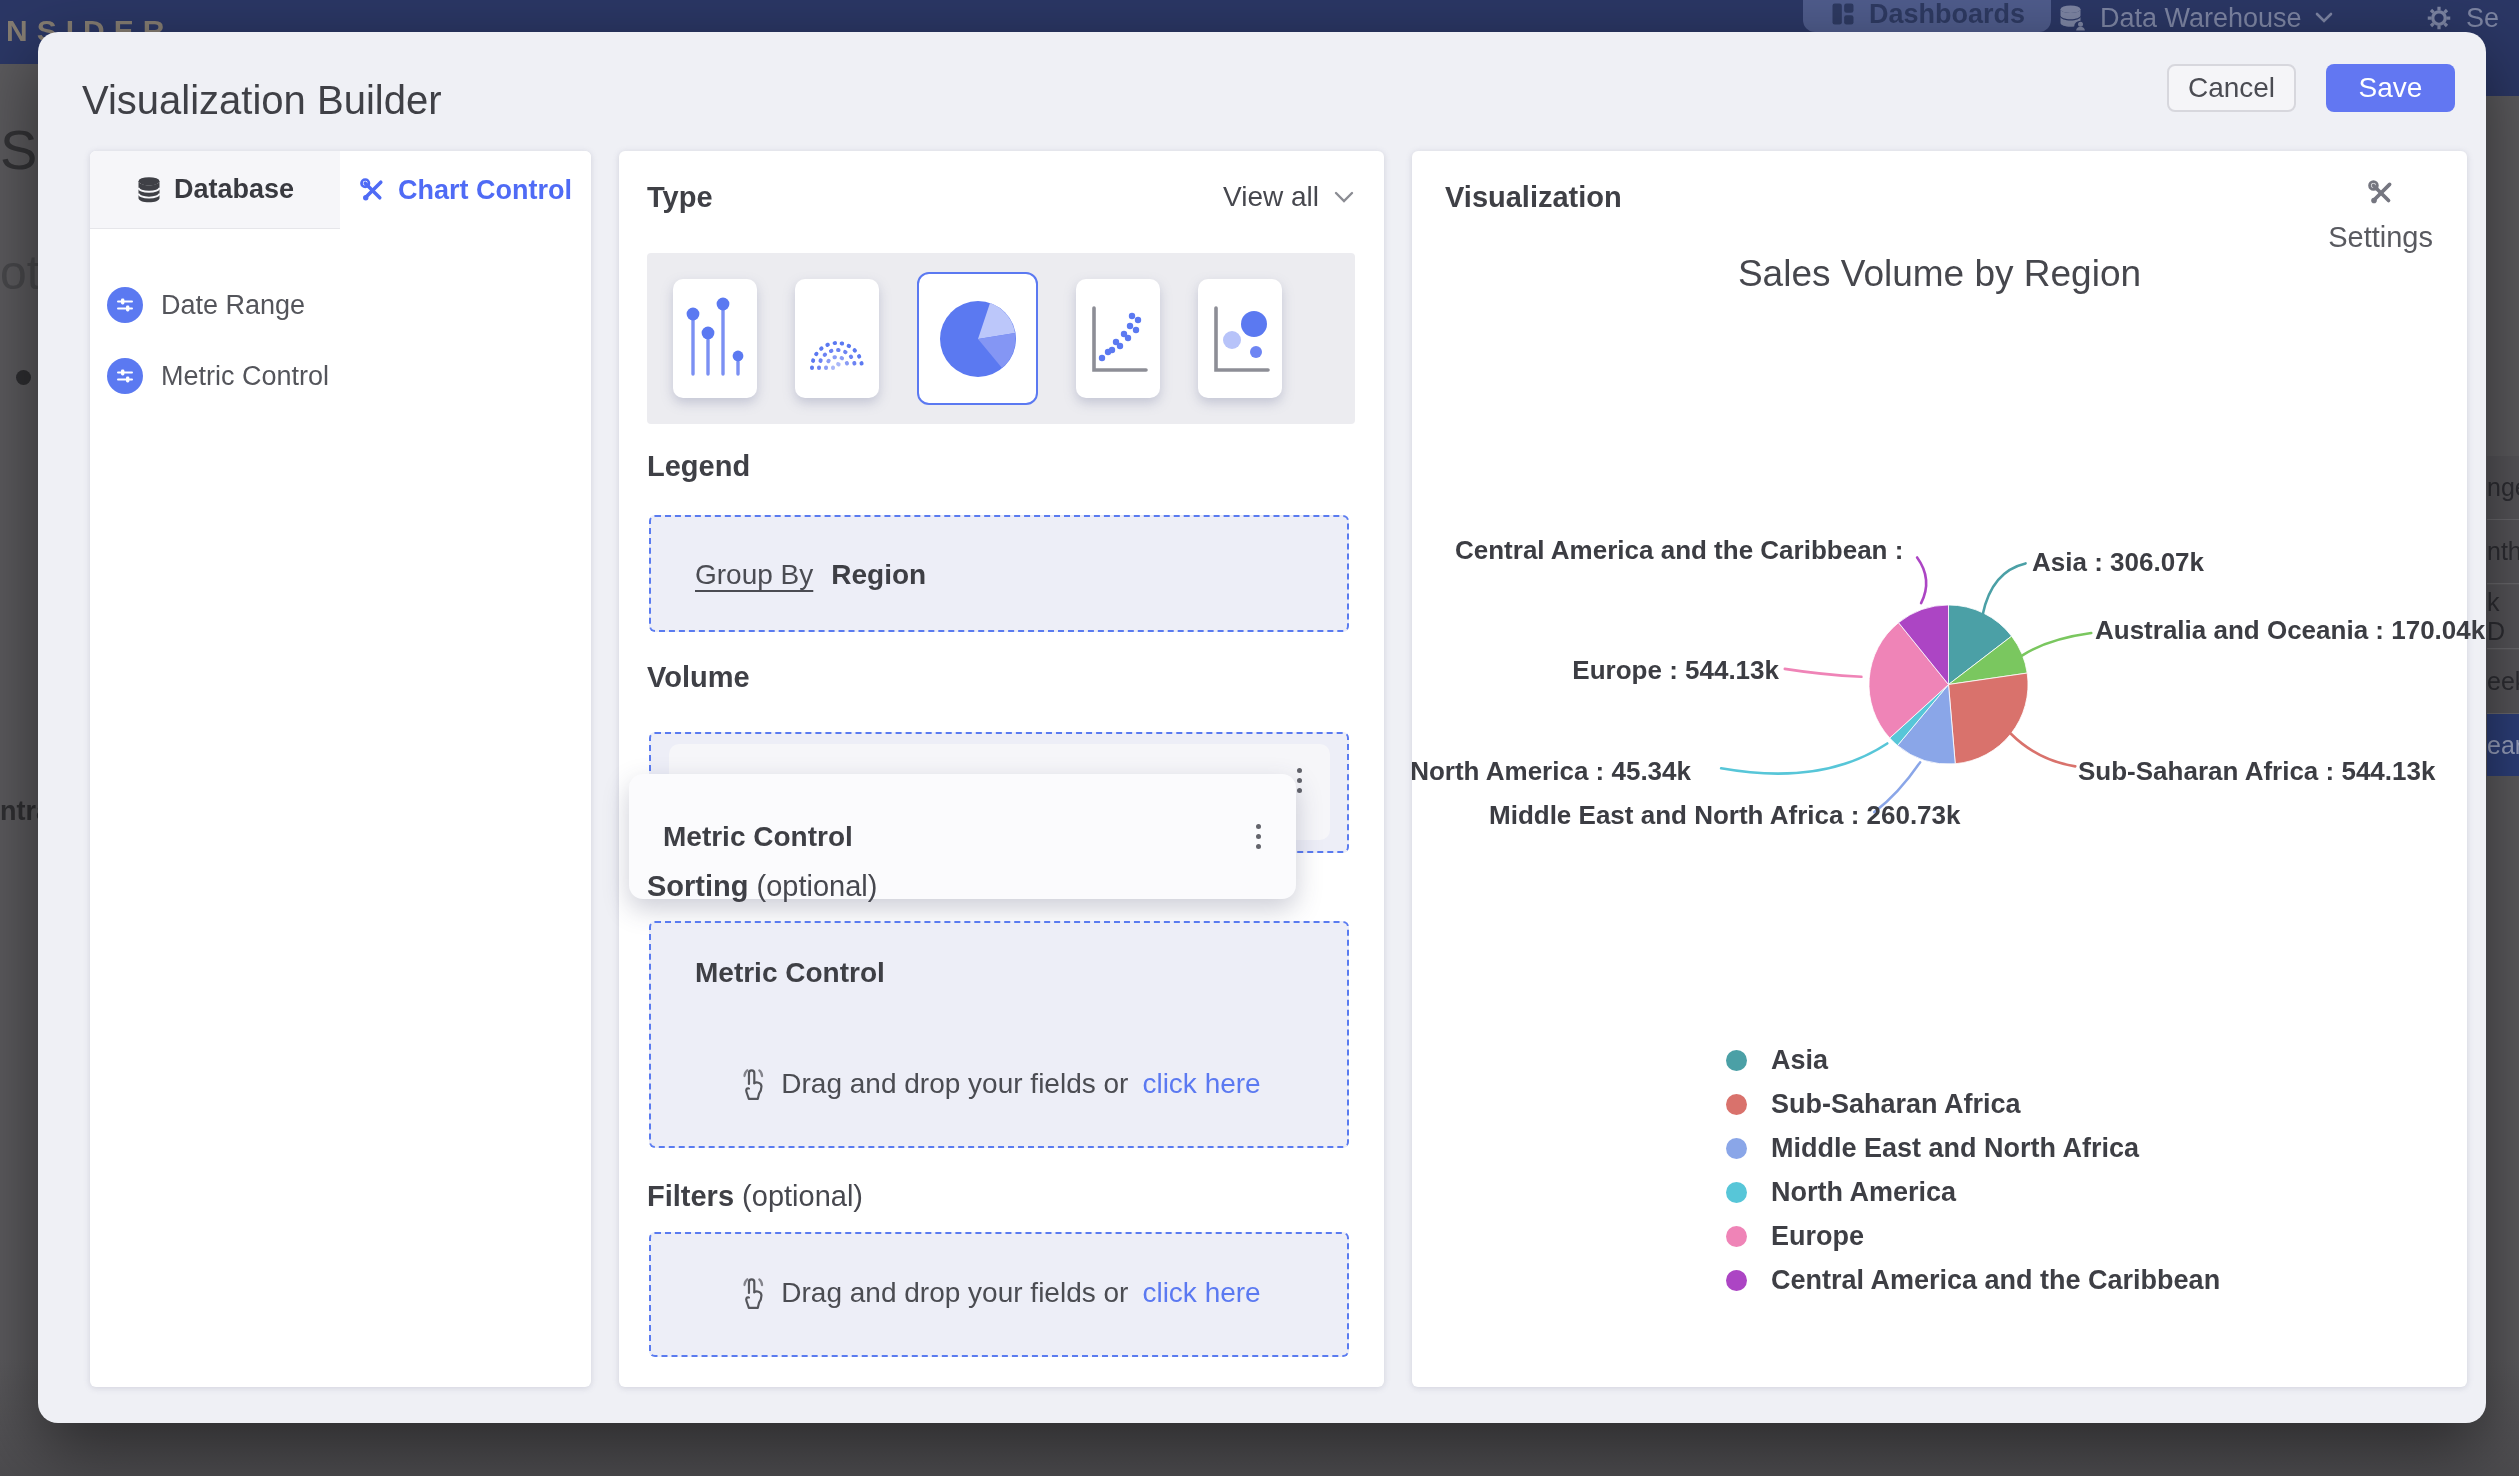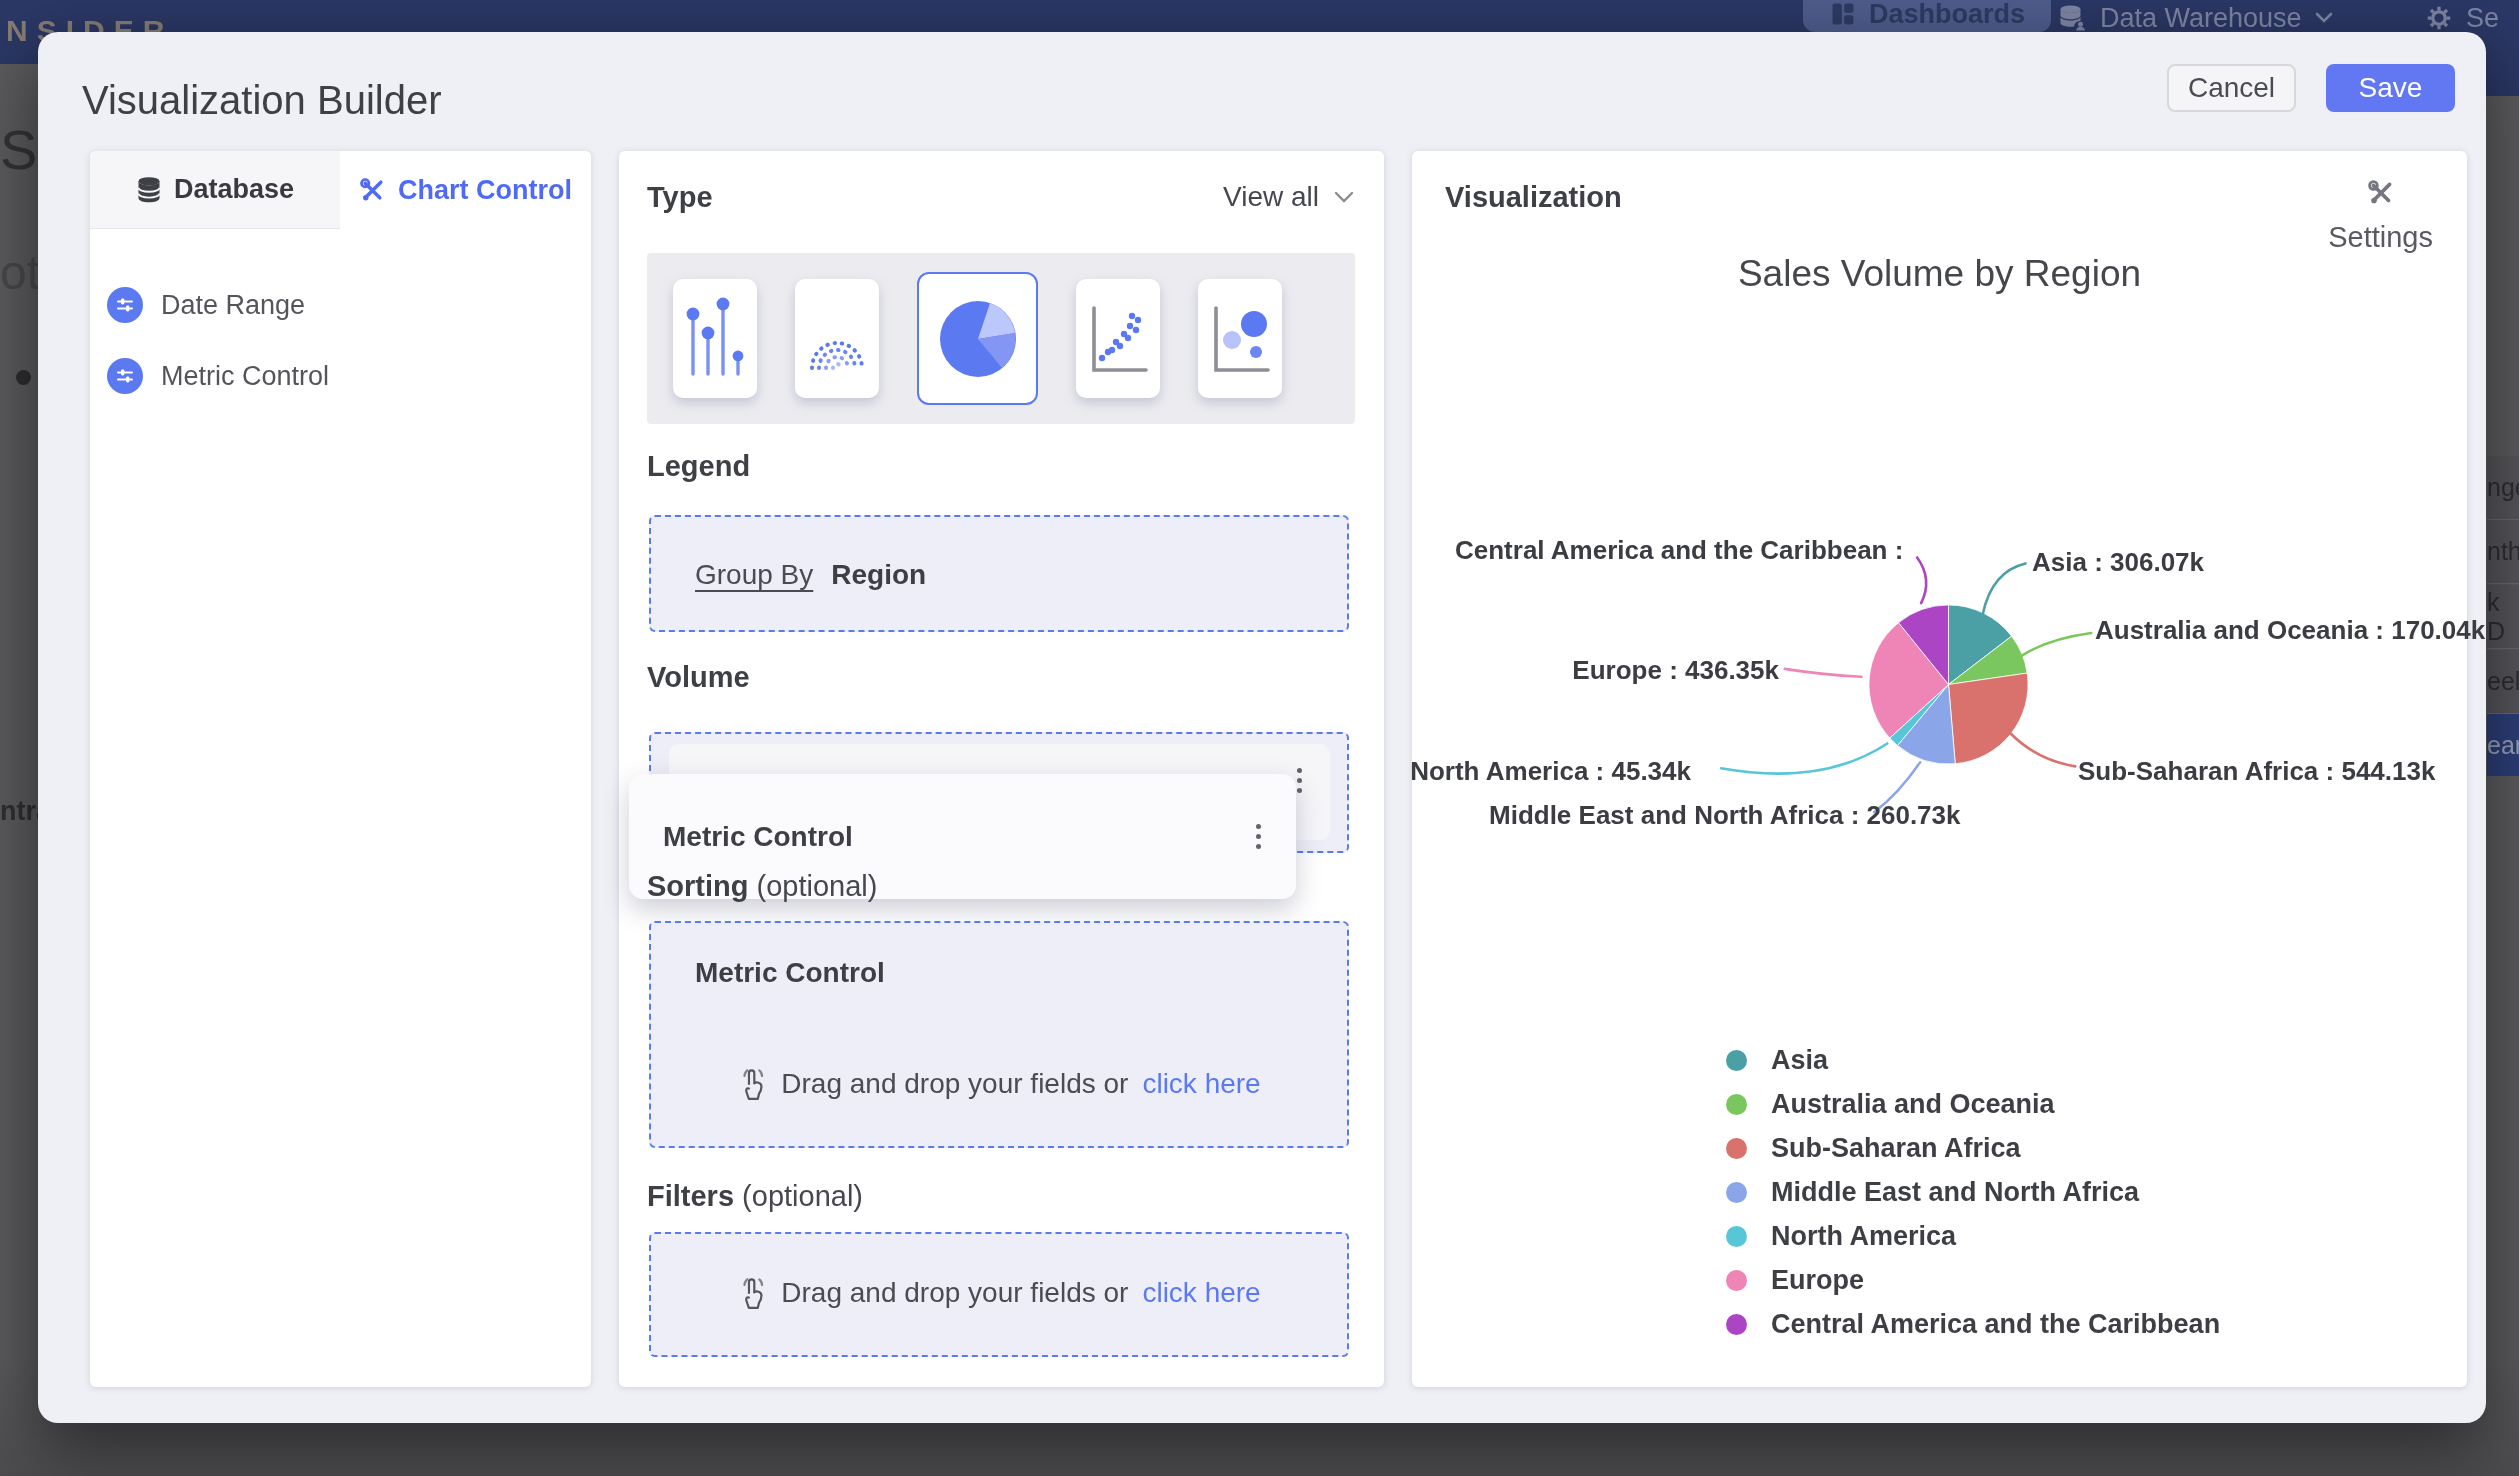--- a/index.html
+++ b/index.html
@@ -382,35 +382,31 @@
       <path d="M 1884 816 Q 1908 798 1930 766" stroke="#8aa6e8"></path>
       <path d="M 1730 772 Q 1832 790 1897 747" stroke="#57c6d8"></path>
       <path d="M 1794 672 Q 1832 678 1871 680" stroke="#ef84b7"></path>
       <path d="M 1927 560 Q 1943 582 1931 606" stroke="#ac45c4"></path>
     </g>
   </svg>
 
   <div class="callout" style="left:1455px; top:535px; max-width:456px; overflow:hidden;">Central America and the Caribbean : 226.7</div>
   <div class="callout" style="left:2032px; top:547px;">Asia : 306.07k</div>
   <div class="callout" style="left:2095px; top:615px;">Australia and Oceania : 170.04k</div>
-  <div class="callout" style="right:740px; top:655px;">Europe : 436.35k</div>
+  <div class="callout" style="right:740px; top:655px;">Europe : 544.13k</div>
   <div class="callout" style="right:828px; top:756px;">North America : 45.34k</div>
   <div class="callout" style="left:1489px; top:800px;">Middle East and North Africa : 260.73k</div>
   <div class="callout" style="left:2078px; top:756px;">Sub-Saharan Africa : 544.13k</div>
 
   <div class="legend">
     <div class="legend-row">
         <span class="dot" style="background: rgb(75, 160, 166);"></span>
         <span class="l-lbl">Asia</span>
       </div>
     <div class="legend-row">
-        <span class="dot" style="background: rgb(122, 199, 95);"></span>
-        <span class="l-lbl">Australia and Oceania</span>
-      </div>
-    <div class="legend-row">
         <span class="dot" style="background: rgb(217, 114, 108);"></span>
         <span class="l-lbl">Sub-Saharan Africa</span>
       </div>
     <div class="legend-row">
         <span class="dot" style="background: rgb(138, 166, 232);"></span>
         <span class="l-lbl">Middle East and North Africa</span>
       </div>
     <div class="legend-row">
         <span class="dot" style="background: rgb(87, 198, 216);"></span>
         <span class="l-lbl">North America</span>

